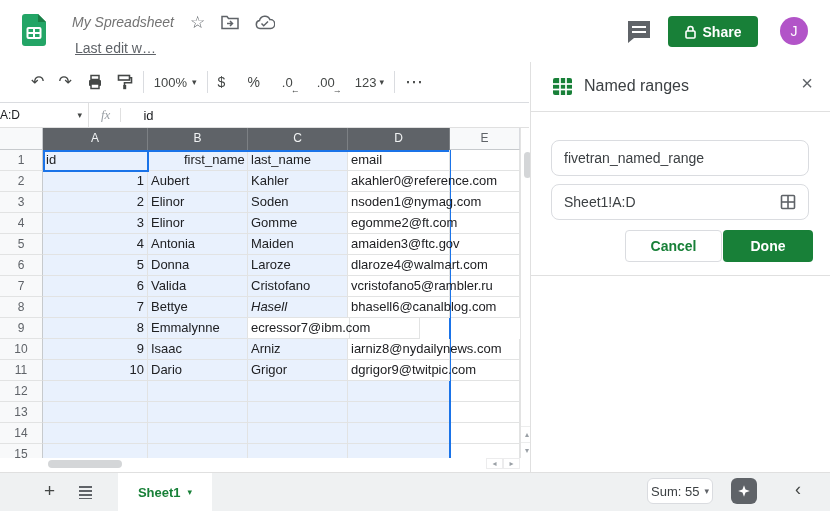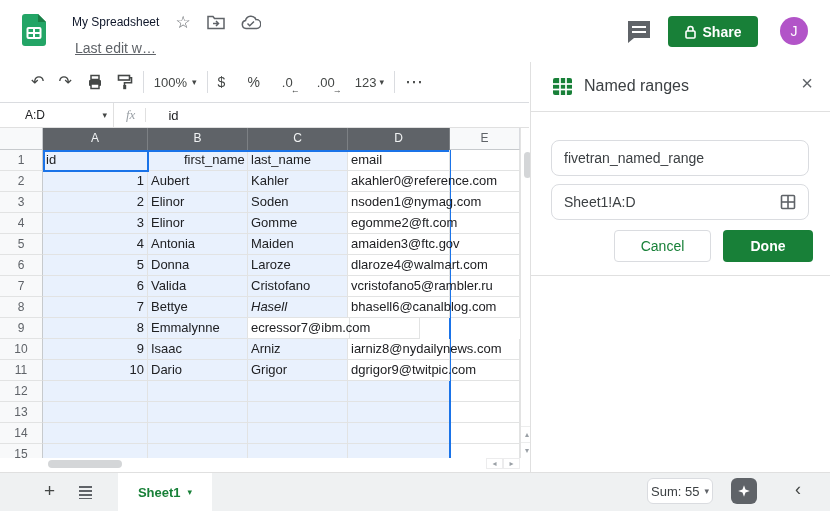--- a/index.html
+++ b/index.html
@@ -2,21 +2,21 @@
 <html><head>
 <meta charset="utf-8">
 <style>
   html,body{margin:0;padding:0;background:#fff;}
   #app{position:relative;width:830px;height:511px;background:#fff;overflow:hidden;
        font-family:"Liberation Sans","DejaVu Sans",sans-serif;color:#202124;}
   
   #topbar{position:absolute;left:0;top:0;width:830px;height:62px;background:#fff;}
   #logo{position:absolute;left:21px;top:13px;width:26px;height:34px;}
   #title-row{position:absolute;left:72px;top:10px;height:24px;display:flex;align-items:center;gap:16px;}
-  #doc-title{font-size:12px;color:#0f172a;}
+  #doc-title{font-size:14px;color:#737373;font-style:italic;}
   .tb-ico{color:#5f6368;font-size:17px;line-height:1;}
   #menu-row{position:absolute;left:72px;top:38px;height:20px;display:flex;align-items:center;}
   .menu-item{font-size:14px;color:#202124;margin-right:17px;cursor:default;}
   #last-edit{font-size:14px;color:#5f6368;text-decoration:underline;margin-left:3px;}
   #comment-btn{position:absolute;left:626px;top:19px;width:28px;height:26px;}
   #share-btn{position:absolute;left:668px;top:16px;width:90px;height:31px;background:#188038;border-radius:4px;
              display:flex;align-items:center;justify-content:center;gap:7px;color:#fff;font-size:14px;font-weight:bold;}
   #avatar{position:absolute;left:780px;top:17px;width:28px;height:28px;border-radius:50%;background:#b254c8;
           color:#fff;font-size:14px;display:flex;align-items:center;justify-content:center;}
   
@@ -25,21 +25,21 @@
   .ti{font-size:16px;color:#444746;text-align:center;line-height:1;}
   .tsep{width:1px;height:22px;background:#dadce0;margin:0 10px;}
   #zoom-ctl{font-size:13px;color:#444746;display:flex;align-items:center;gap:5px;}
   .dd{font-size:9px;color:#444746;}
   .fmt{font-size:14px;color:#444746;}
   .decwrap{position:relative;font-size:13px;}
   .decarrow{position:absolute;font-size:9px;bottom:-5px;right:-7px;color:#444746;}
   
   #formulabar{position:absolute;left:0;top:103px;width:529px;height:24px;border-bottom:1px solid #e0e0e0;
               background:#fff;display:flex;align-items:center;}
-  #namebox{width:88px;height:100%;display:flex;align-items:center;font-size:12px;color:#202124;padding-left:25px;}
+  #namebox{width:88px;height:100%;display:flex;align-items:center;font-size:12px;color:#202124;padding-left:0;}
   #namebox .dd{margin-left:auto;margin-right:6px;}
   #nb-sep{width:1px;height:100%;background:#e0e0e0;}
   #fx{font-style:italic;font-size:13px;color:#9aa0a6;margin:0 10px 0 12px;font-family:"Liberation Serif","DejaVu Serif",serif;}
   #fx-sep{width:1px;height:14px;background:#e0e0e0;}
   #formula-value{font-size:13px;color:#202124;margin-left:22px;}
   
   #sheet{position:absolute;left:0;top:128px;width:530px;height:330px;background:#fff;overflow:hidden;}
   #chrow{display:flex;height:22px;}
   #corner{width:43px;height:22px;box-sizing:border-box;background:#f8f9fa;border-right:1px solid #c7cacd;border-bottom:1px solid #c7cacd;flex:none;}
   .colhdr{flex:none;box-sizing:border-box;text-align:center;font-size:12px;line-height:21px;}
@@ -72,22 +72,22 @@
   #panel-head{position:absolute;left:0;top:0;width:100%;height:50px;border-bottom:1px solid #e0e0e0;box-sizing:border-box;}
   #panel-icon{position:absolute;left:21px;top:15px;}
   #panel-title{position:absolute;left:53px;top:15px;font-size:16px;color:#3c4043;}
   #panel-close{position:absolute;right:17px;top:11px;font-size:20px;color:#5f6368;line-height:1;}
   .p-input{position:absolute;left:20px;width:258px;height:36px;box-sizing:border-box;border:1px solid #dadce0;
            border-radius:8px;font-size:14px;color:#3c4043;display:flex;align-items:center;padding:0 12px;background:#fff;}
   #range-name{top:78px;}
   #range-ref{top:122px;}
   #range-picker{margin-left:auto;}
   #panel-btns{position:absolute;left:0;top:168px;width:100%;height:32px;}
-  #cancel-btn{position:absolute;left:83px;top:0;width:97px;height:32px;box-sizing:border-box;border:1px solid #dadce0;
-              border-radius:4px;background:#fff;color:#188038;font-weight:normal;font-size:14px;
+  #cancel-btn{position:absolute;left:94px;top:0;width:97px;height:32px;box-sizing:border-box;border:1px solid #dadce0;
+              border-radius:4px;background:#fff;color:#188038;font-weight:bold;font-size:14px;
               display:flex;align-items:center;justify-content:center;}
   #done-btn{position:absolute;left:192px;top:0;width:90px;height:32px;box-sizing:border-box;border-radius:4px;
             background:#188038;color:#fff;font-weight:bold;font-size:14px;
             display:flex;align-items:center;justify-content:center;}
   #panel-divider{position:absolute;left:0;top:213px;width:100%;height:1px;background:#e0e0e0;}
   
   #bottombar{position:absolute;left:0;top:472px;width:830px;height:39px;background:#eff1f2;border-top:1px solid #e0e0e0;box-sizing:border-box;}
   #add-sheet{position:absolute;left:44px;top:7px;font-size:19px;color:#444746;}
   #all-sheets{position:absolute;left:79px;top:13px;width:13px;height:13px;
               background:repeating-linear-gradient(#5f6368 0 2px,transparent 2px 4px);}

